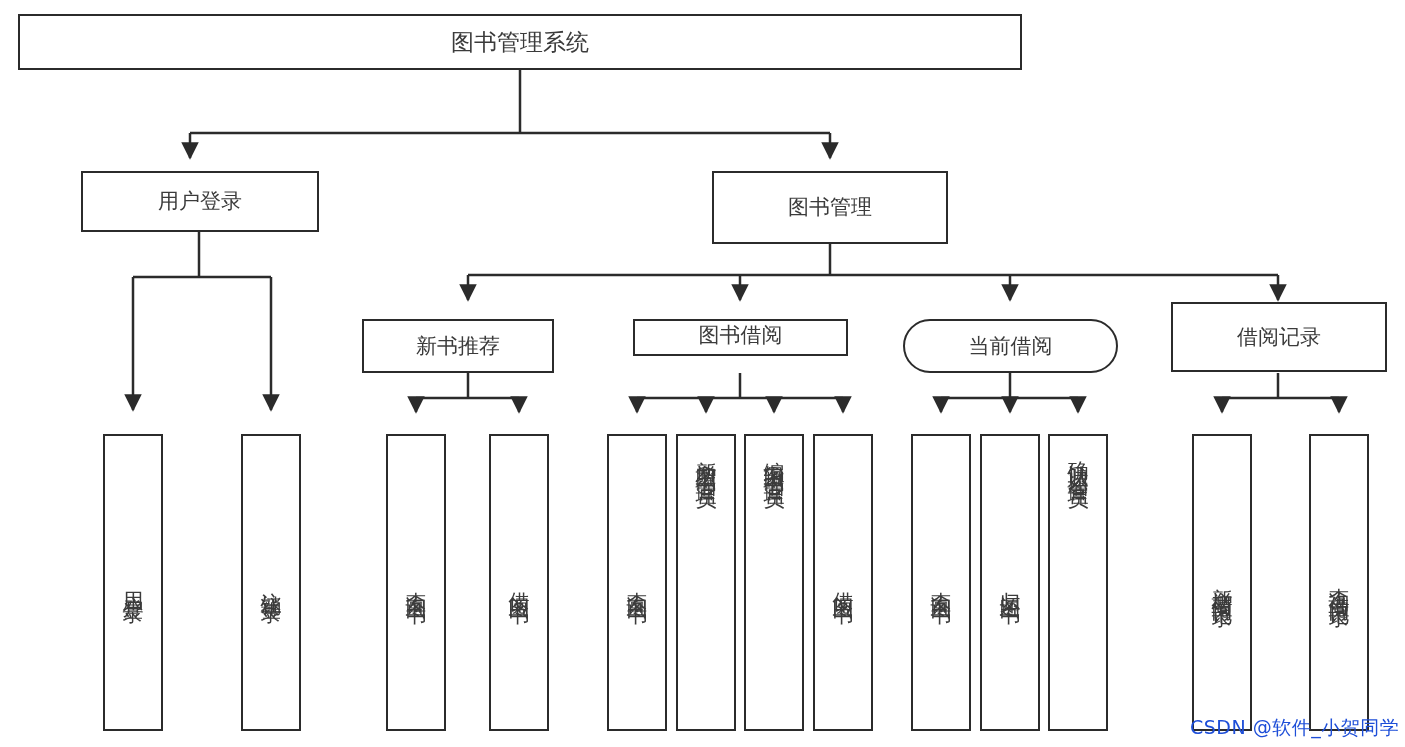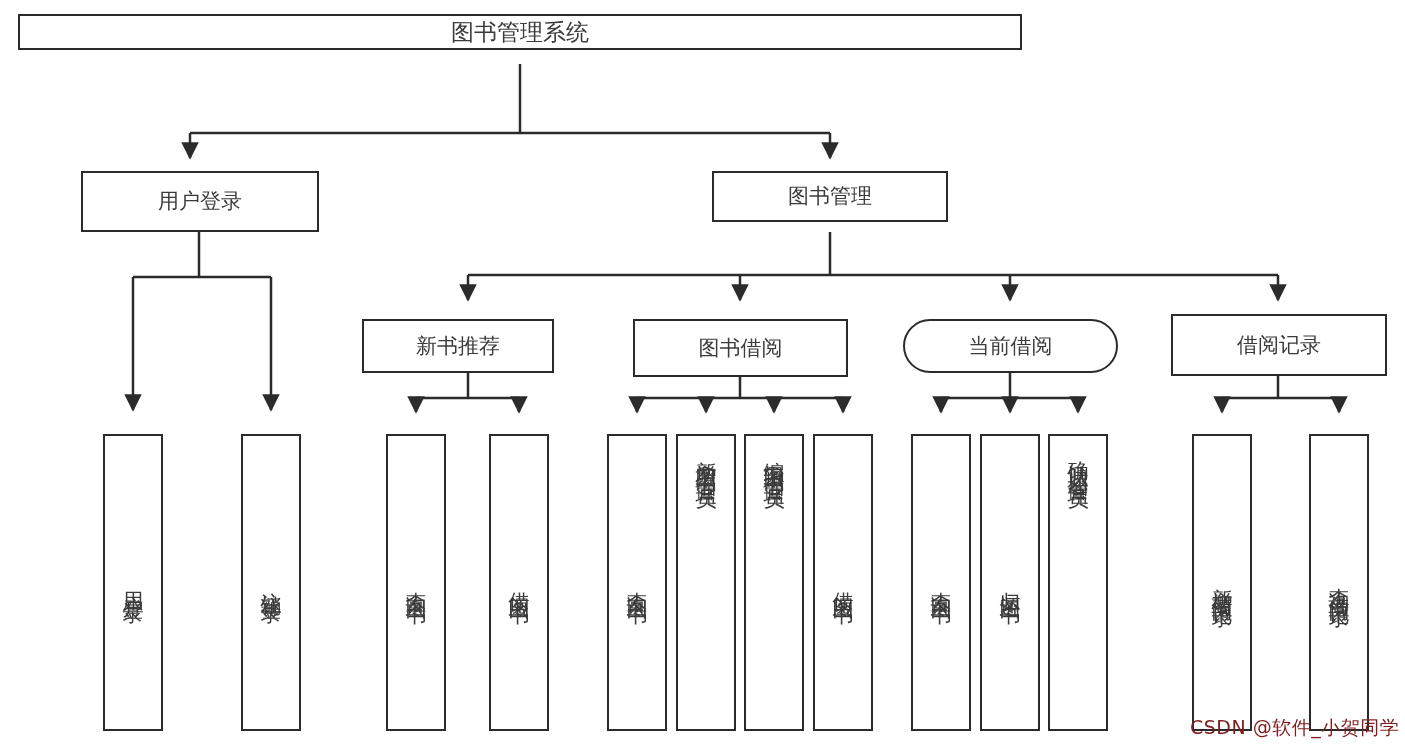--- a/index.html
+++ b/index.html
@@ -56,21 +56,21 @@
     letter-spacing: 4px;
     padding: 4px 0;
   }
   .node.leaf.align-top {
     justify-content: flex-start;
     padding-top: 8px;
   }
   .watermark {
     position: absolute;
     font-size: 19px;
-    color: #7f1d1d;
+    color: #1d4ed8;
     white-space: nowrap;
     letter-spacing: 0.5px;
   }
 </style>
 </head>
 <body>
 
 <div id="canvas">
 
   <svg class="wires" viewBox="0 0 1405 747">
@@ -116,41 +116,41 @@
       <path d="M 1010 398 L 1010 412" marker-end="url(#arrow)"></path>
       <path d="M 1078 398 L 1078 412" marker-end="url(#arrow)"></path>
 
       <path d="M 1278 373 L 1278 398"></path>
       <path d="M 1222 398 L 1339 398"></path>
       <path d="M 1222 398 L 1222 412" marker-end="url(#arrow)"></path>
       <path d="M 1339 398 L 1339 412" marker-end="url(#arrow)"></path>
     </g>
   </svg>
 
-  <div class="node root" style="left:18px; top:14px; width:1004px; height:36px;">
+  <div class="node root" style="left:18px; top:14px; width:1004px; height:56px;">
     <span>图书管理系统</span>
   </div>
 
   <div class="node lvl2" style="left:81px; top:171px; width:238px; height:61px;">
     <span>用户登录</span>
   </div>
-  <div class="node lvl2" style="left:712px; top:171px; width:236px; height:51px;">
+  <div class="node lvl2" style="left:712px; top:171px; width:236px; height:73px;">
     <span>图书管理</span>
   </div>
 
   <div class="node lvl3" style="left:362px; top:319px; width:192px; height:54px;">
     <span>新书推荐</span>
   </div>
-  <div class="node lvl3" style="left:633px; top:319px; width:215px; height:58px;">
+  <div class="node lvl3" style="left:633px; top:319px; width:215px; height:37px;font-family:Liberation Mono, monospace;">
     <span>图书借阅</span>
   </div>
   <div class="node lvl3" style="left:903px; top:319px; width:215px; height:54px;border-radius:27px;">
     <span>当前借阅</span>
   </div>
-  <div class="node lvl3" style="left:1171px; top:314px; width:216px; height:62px;">
+  <div class="node lvl3" style="left:1171px; top:302px; width:216px; height:70px;">
     <span>借阅记录</span>
   </div>
 
   <div class="node leaf" style="left:103px; top:434px; width:60px; height:297px;">
     <span>用户登录</span>
   </div>
   <div class="node leaf" style="left:241px; top:434px; width:60px; height:297px;">
     <span>注销登录</span>
   </div>
 

